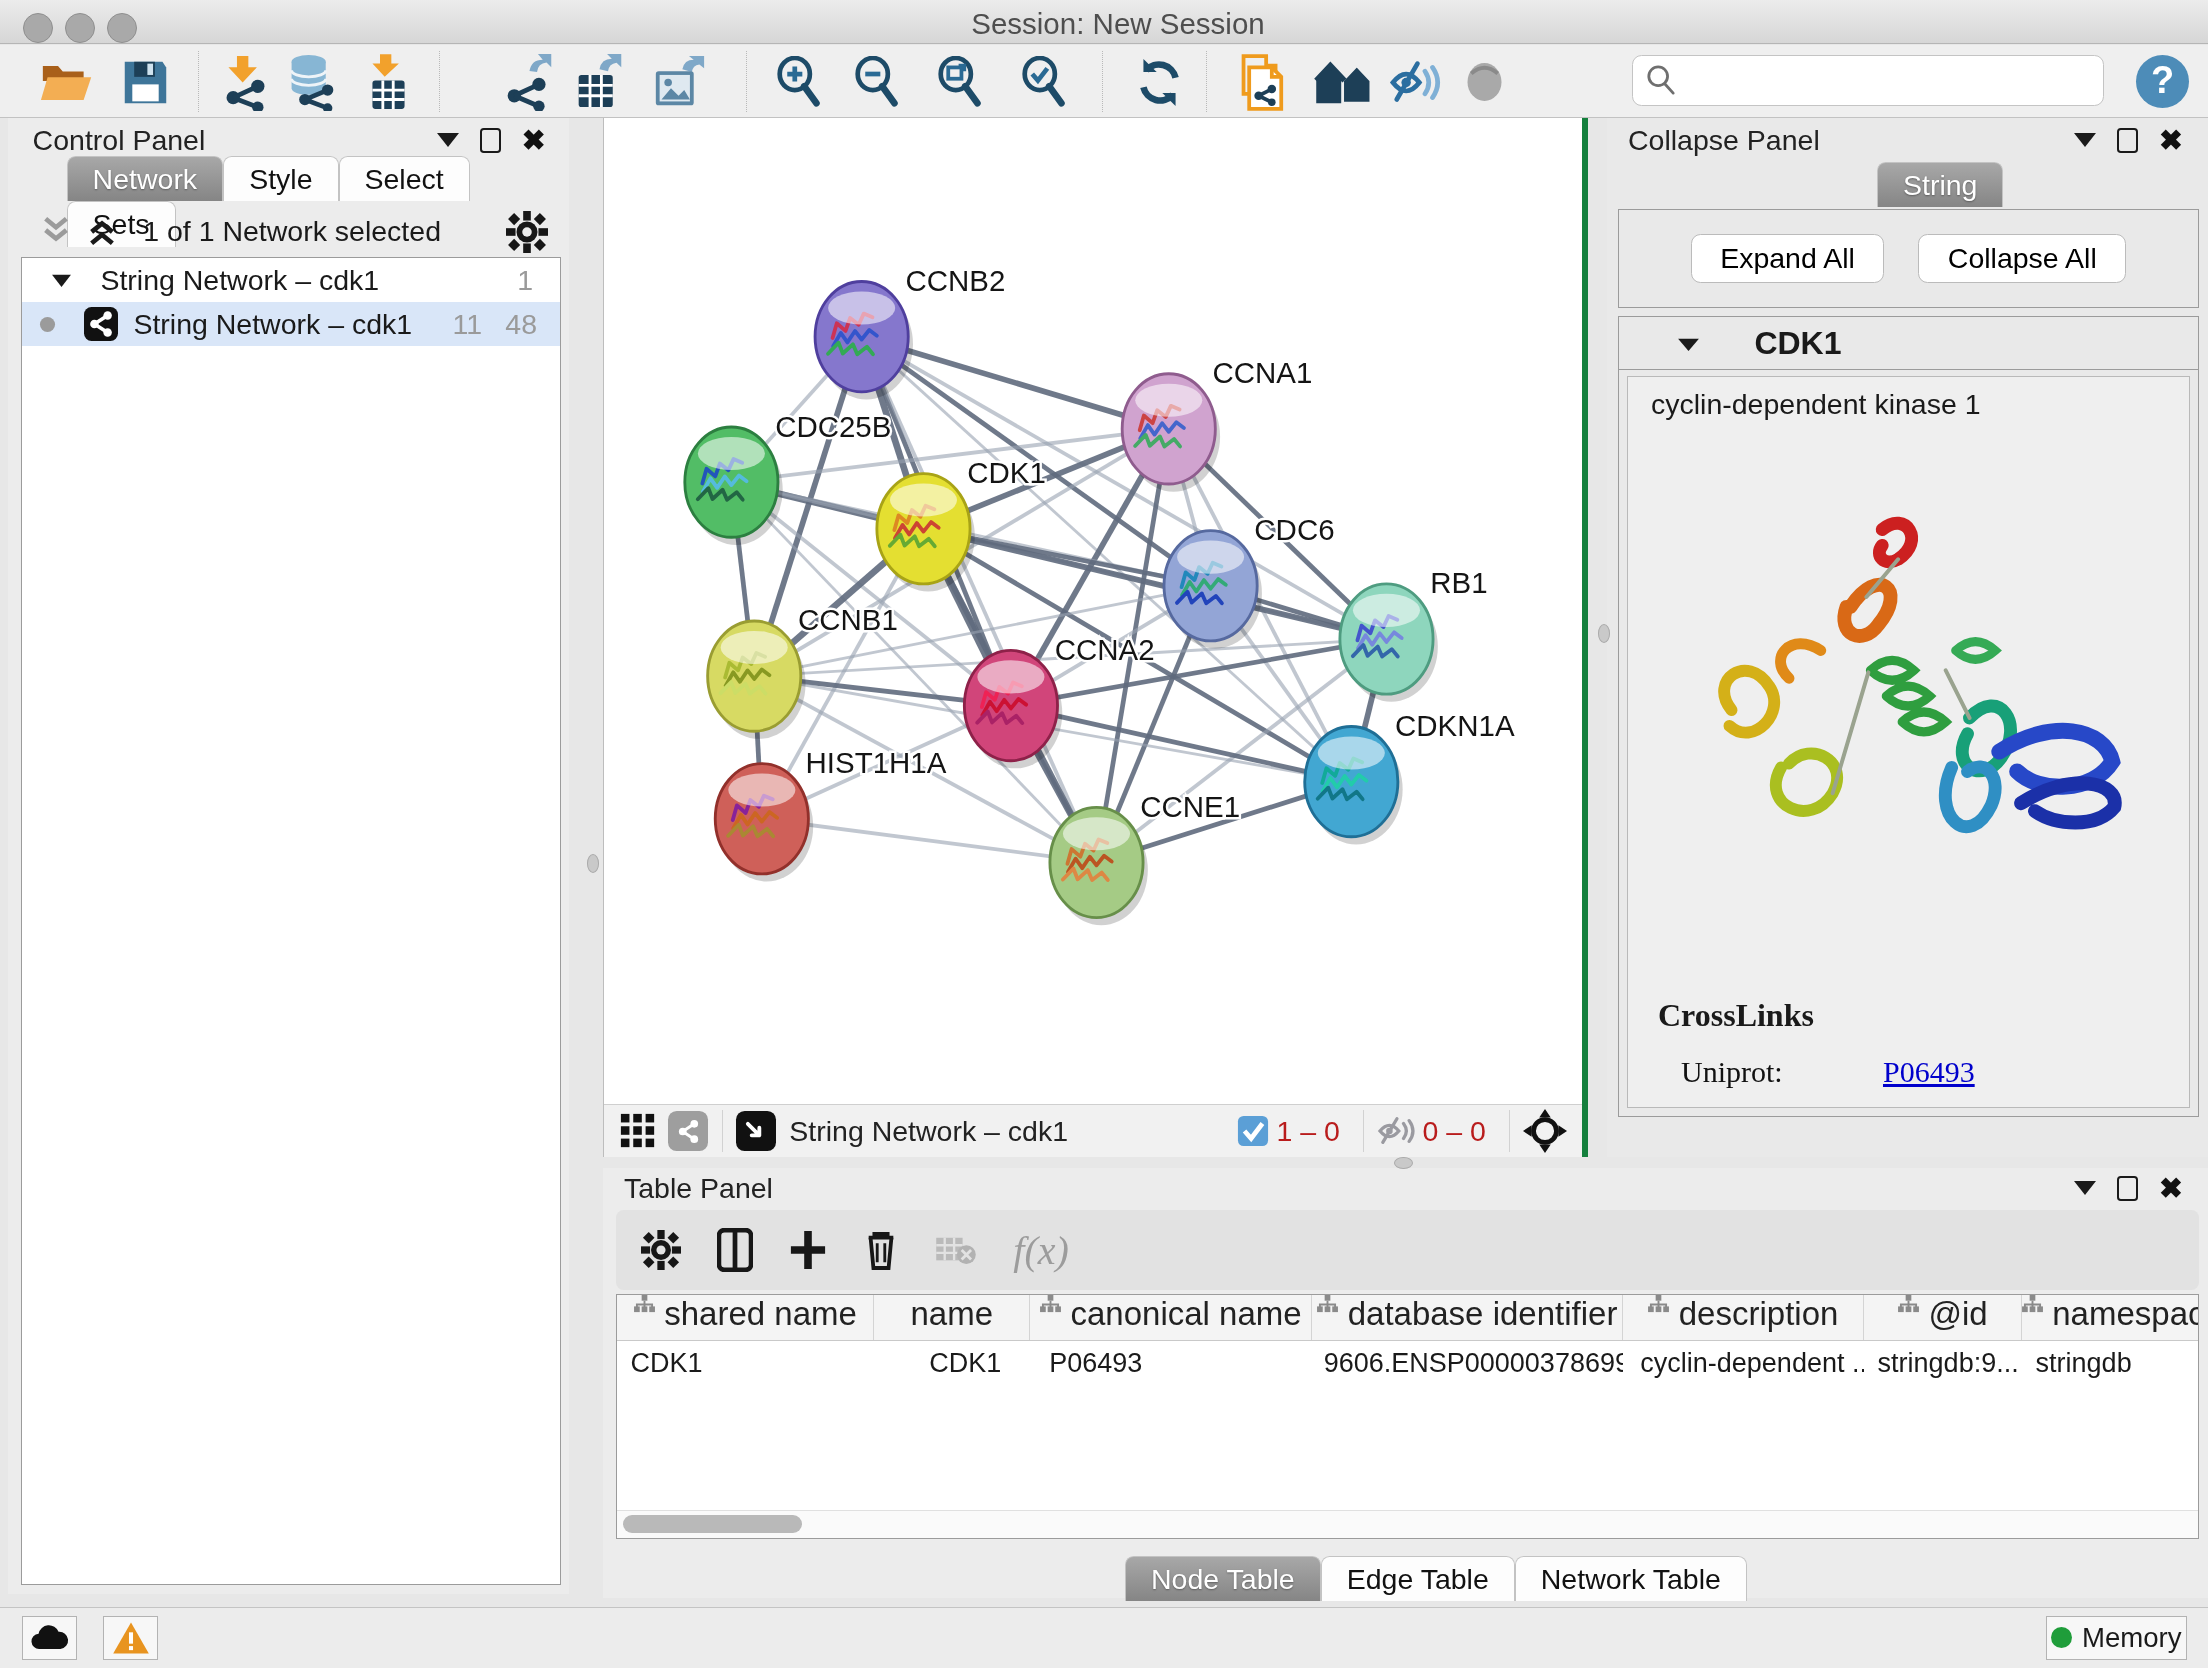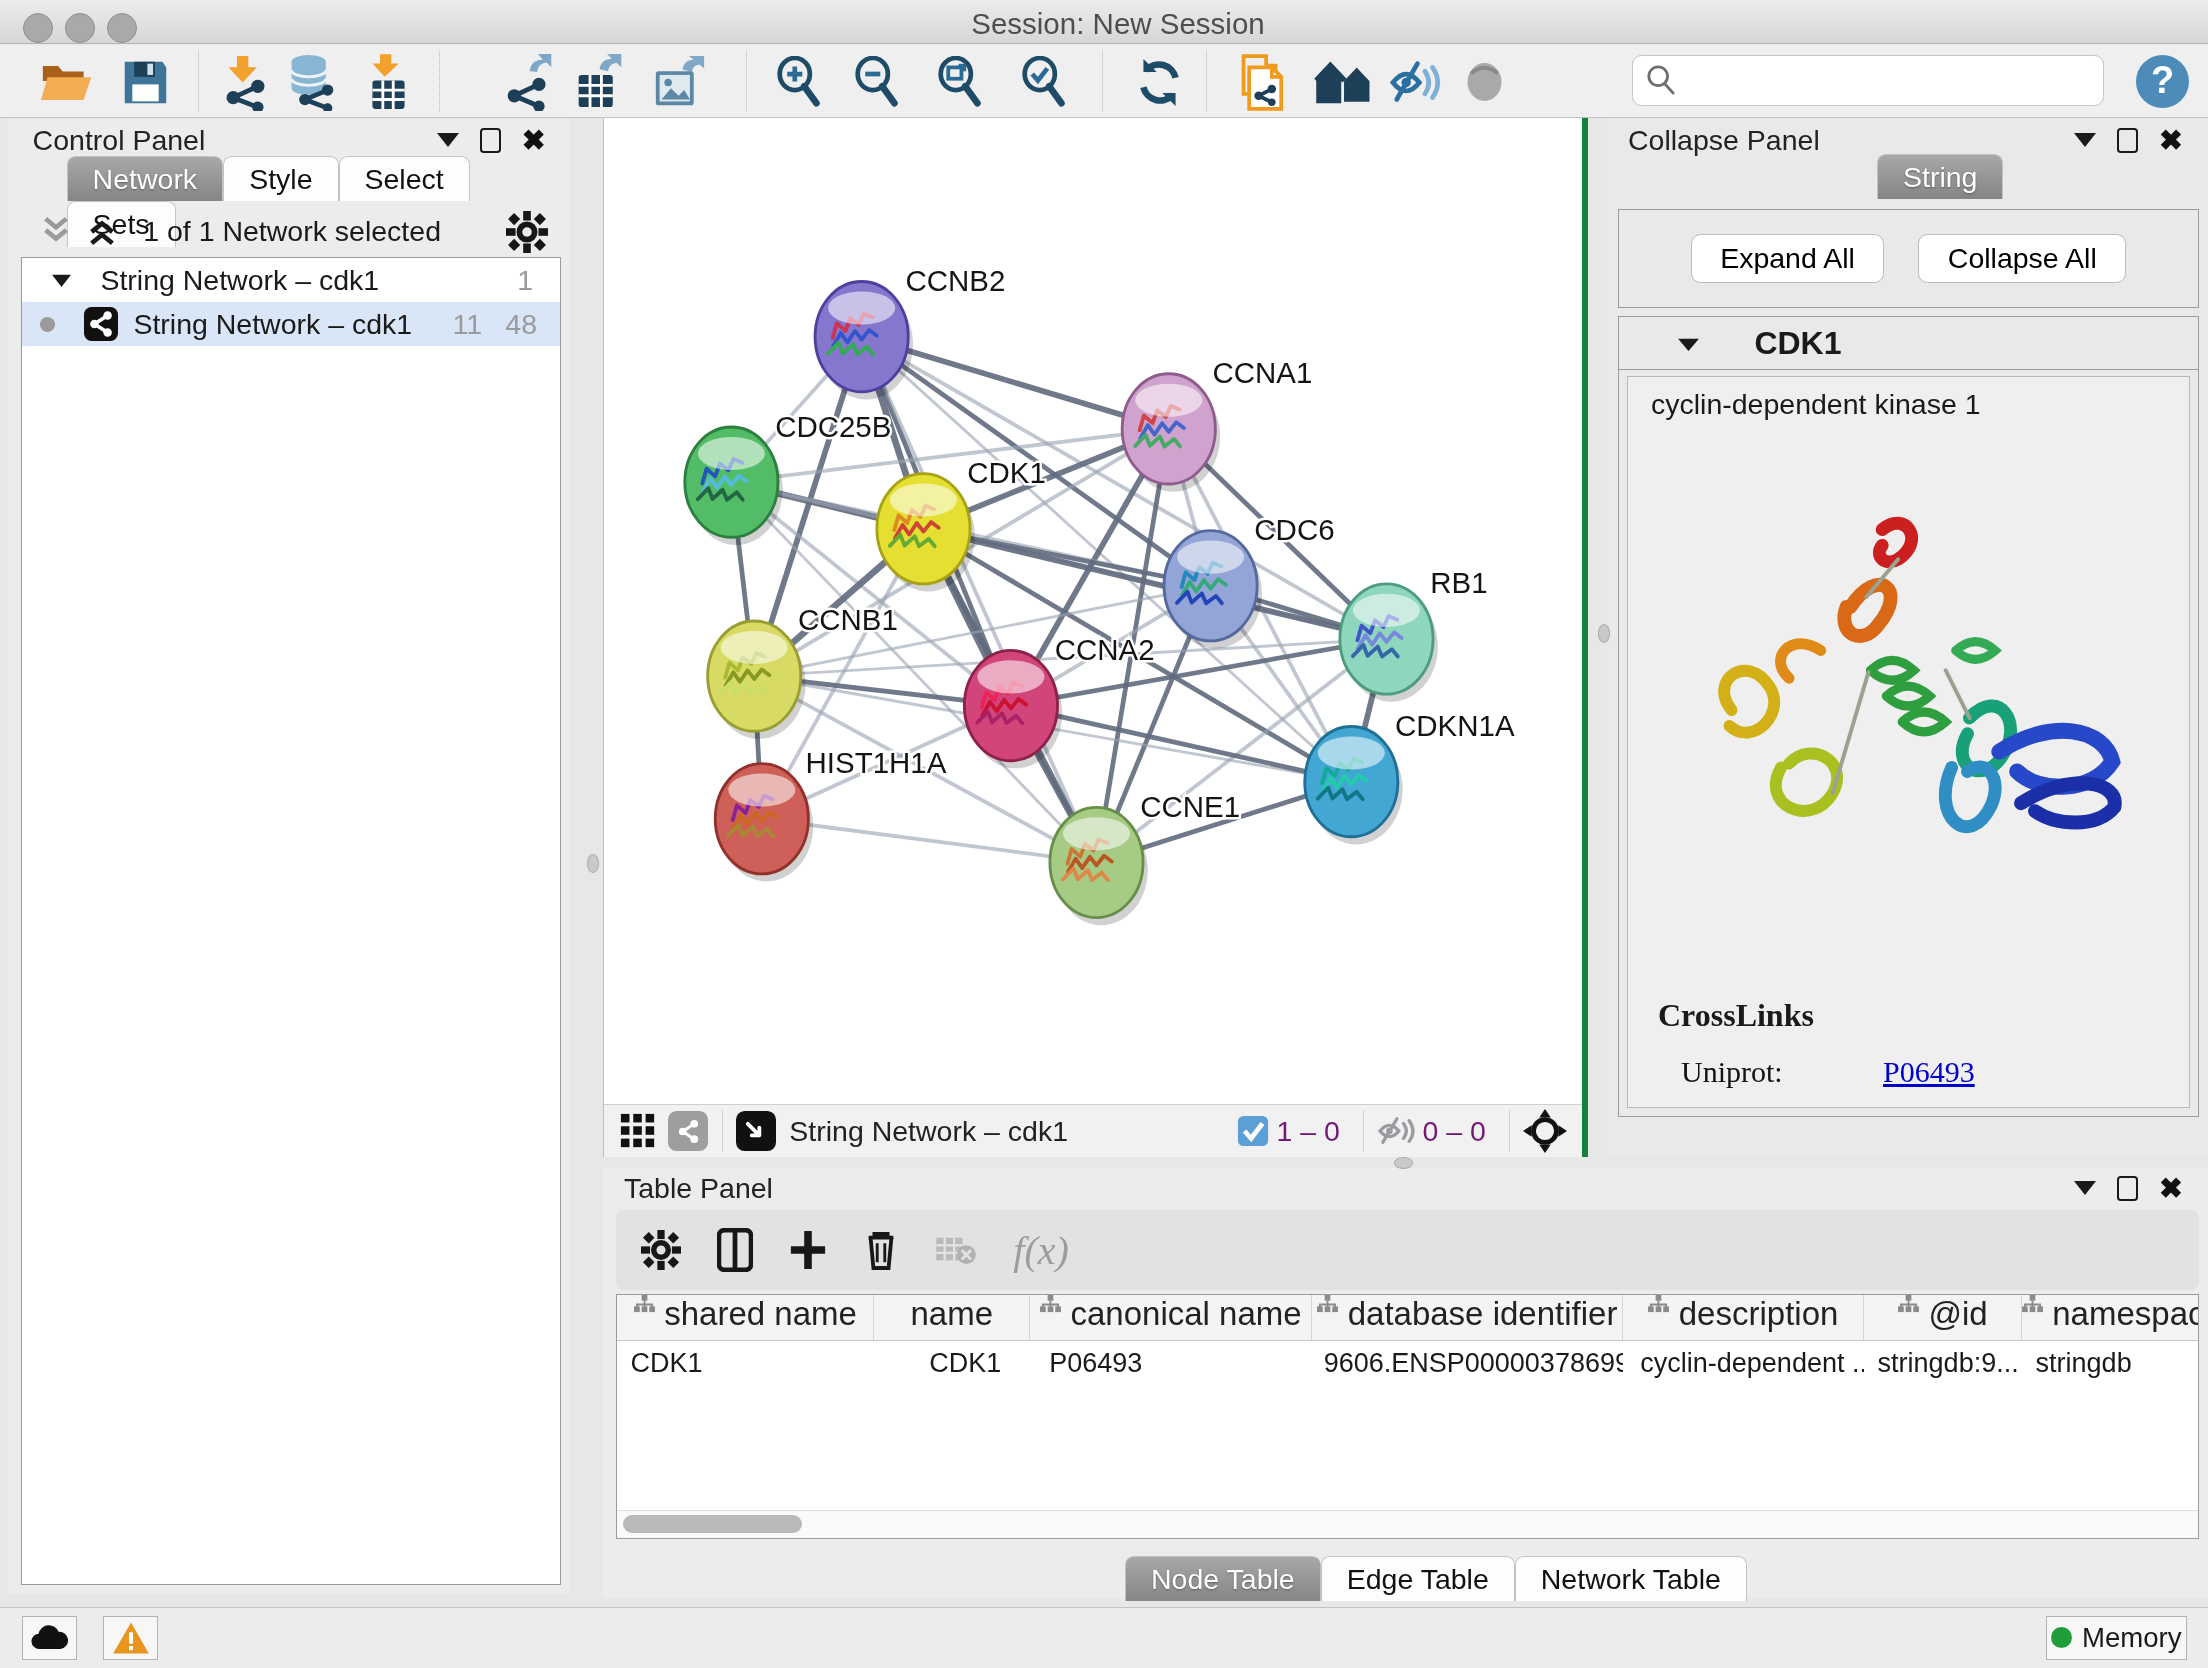--- a/index.html
+++ b/index.html
@@ -51,25 +51,25 @@
   .tree-row { position:relative; height:44px; display:flex; align-items:center; font-size:28.5px; }
   .tree-row.sel { background:#d9e6f8; }
   .tree-count { position:absolute; color:#9a9a9a; }
   
   .network-panel { position:absolute; left:603px; top:118px; width:985px; height:1039px;
     background:#fff; border-left:1px solid #bdbdbd; border-right:6px solid #15803d; }
   .net-toolbar { position:absolute; left:0; bottom:0; width:100%; height:53px;
     background:#f1f1f1; border-top:1px solid #cfcfcf; display:flex; align-items:center; }
   .nt-sep { width:0; height:42px; border-left:1px solid #d2d2d2; margin:0 13.3px; }
   .nt-title { font-size:28.5px; color:#222; margin-left:13.3px; }
-  .nt-count { font-size:28.5px; color:#701a75; margin:0 9.5px 0 7.6px; }
+  .nt-count { font-size:28.5px; color:#b91c1c; margin:0 9.5px 0 7.6px; }
   .rounded-ic { width:40px; height:40px; border-radius:8.6px; display:flex; align-items:center; justify-content:center; }
   
   .results-panel { position:absolute; left:1607px; top:118px; width:601px; height:1039px; background:#e9e9e9; }
-  .string-tab { position:absolute; left:234px; top:36px;padding-left:36px; }
+  .string-tab { position:absolute; left:234px; top:44px;padding-left:36px; }
   .rp-box1 { position:absolute; left:11.4px; right:9.5px; top:91px; height:99px;
     border:1.9px solid #9b9b9b; background:#e9e9e9; display:flex; gap:34px; align-items:center; justify-content:center; }
   .rp-btn { background:#fff; border:1.9px solid #bbb; border-radius:9.5px; font-size:28.5px; padding:6.7px 28.5px; }
   .rp-box2 { position:absolute; left:11.4px; right:9.5px; top:198px; bottom:40px;
     border:1.9px solid #9b9b9b; background:#e9e9e9; }
   .rp-entry-head { position:absolute; left:0; top:0; width:100%; height:53px; border-bottom:1.9px solid #9b9b9b; }
   .rp-entry-inner { position:absolute; left:7.6px; right:7.6px; top:59px; bottom:7.6px;
     background:#efefef; border:1px solid #b9b9b9; overflow:hidden; }
   .rp-desc { font-size:28.5px; padding:11.4px 0 0 23px; }
   .crosslinks { position:absolute; left:0; top:620px; width:100%;

